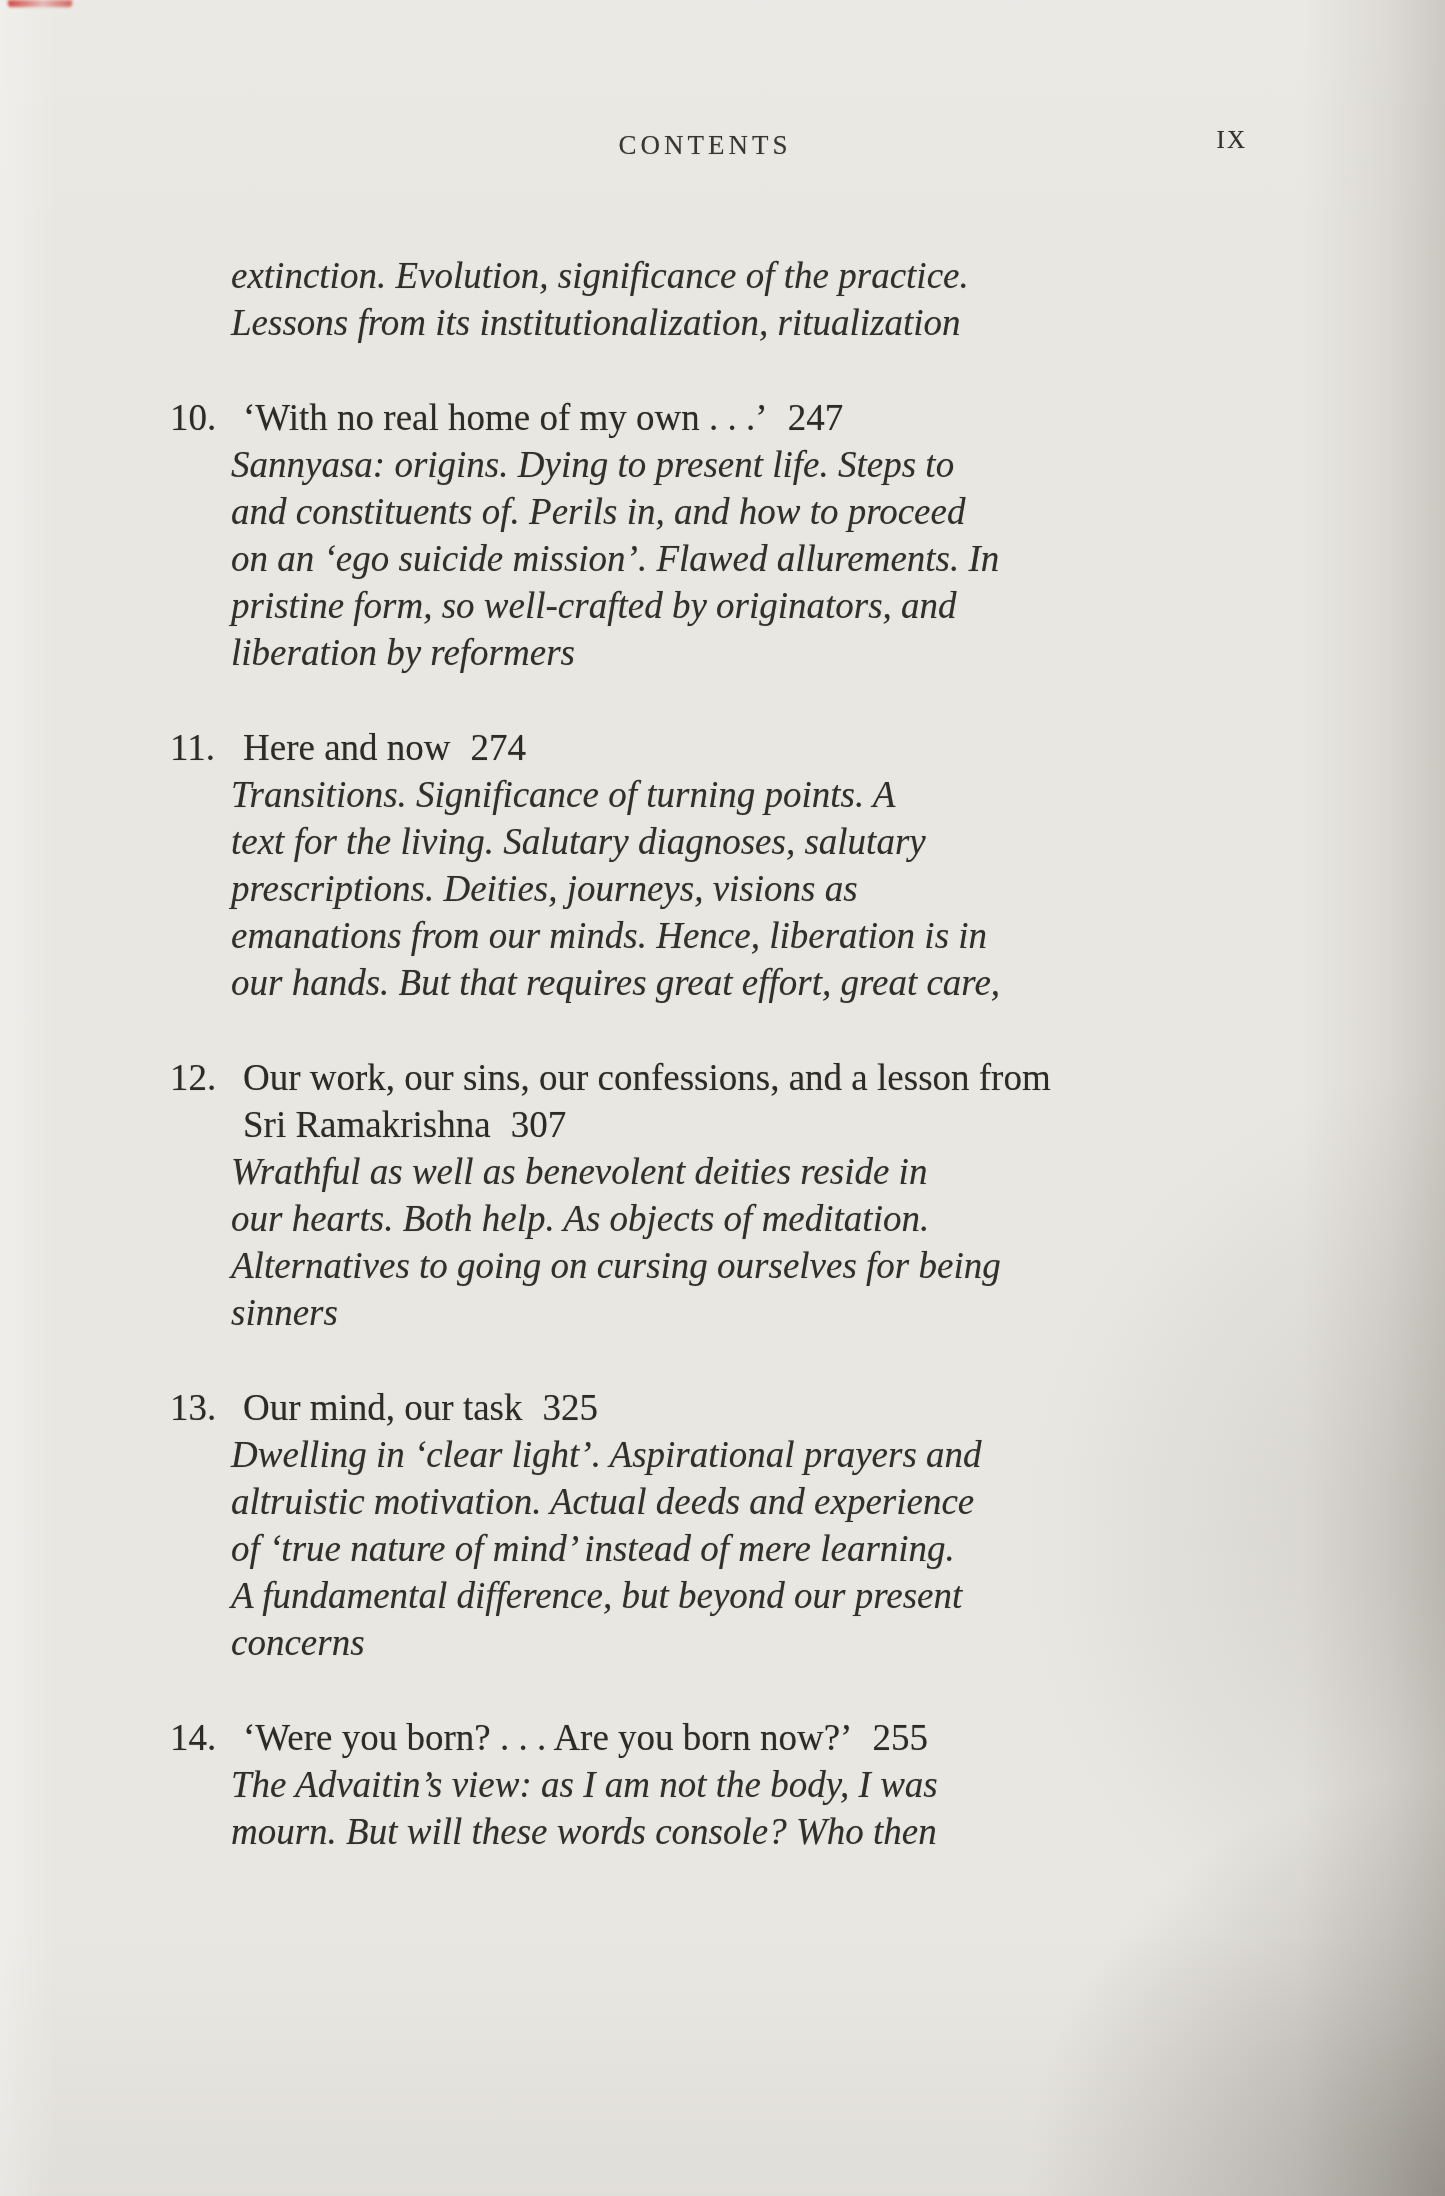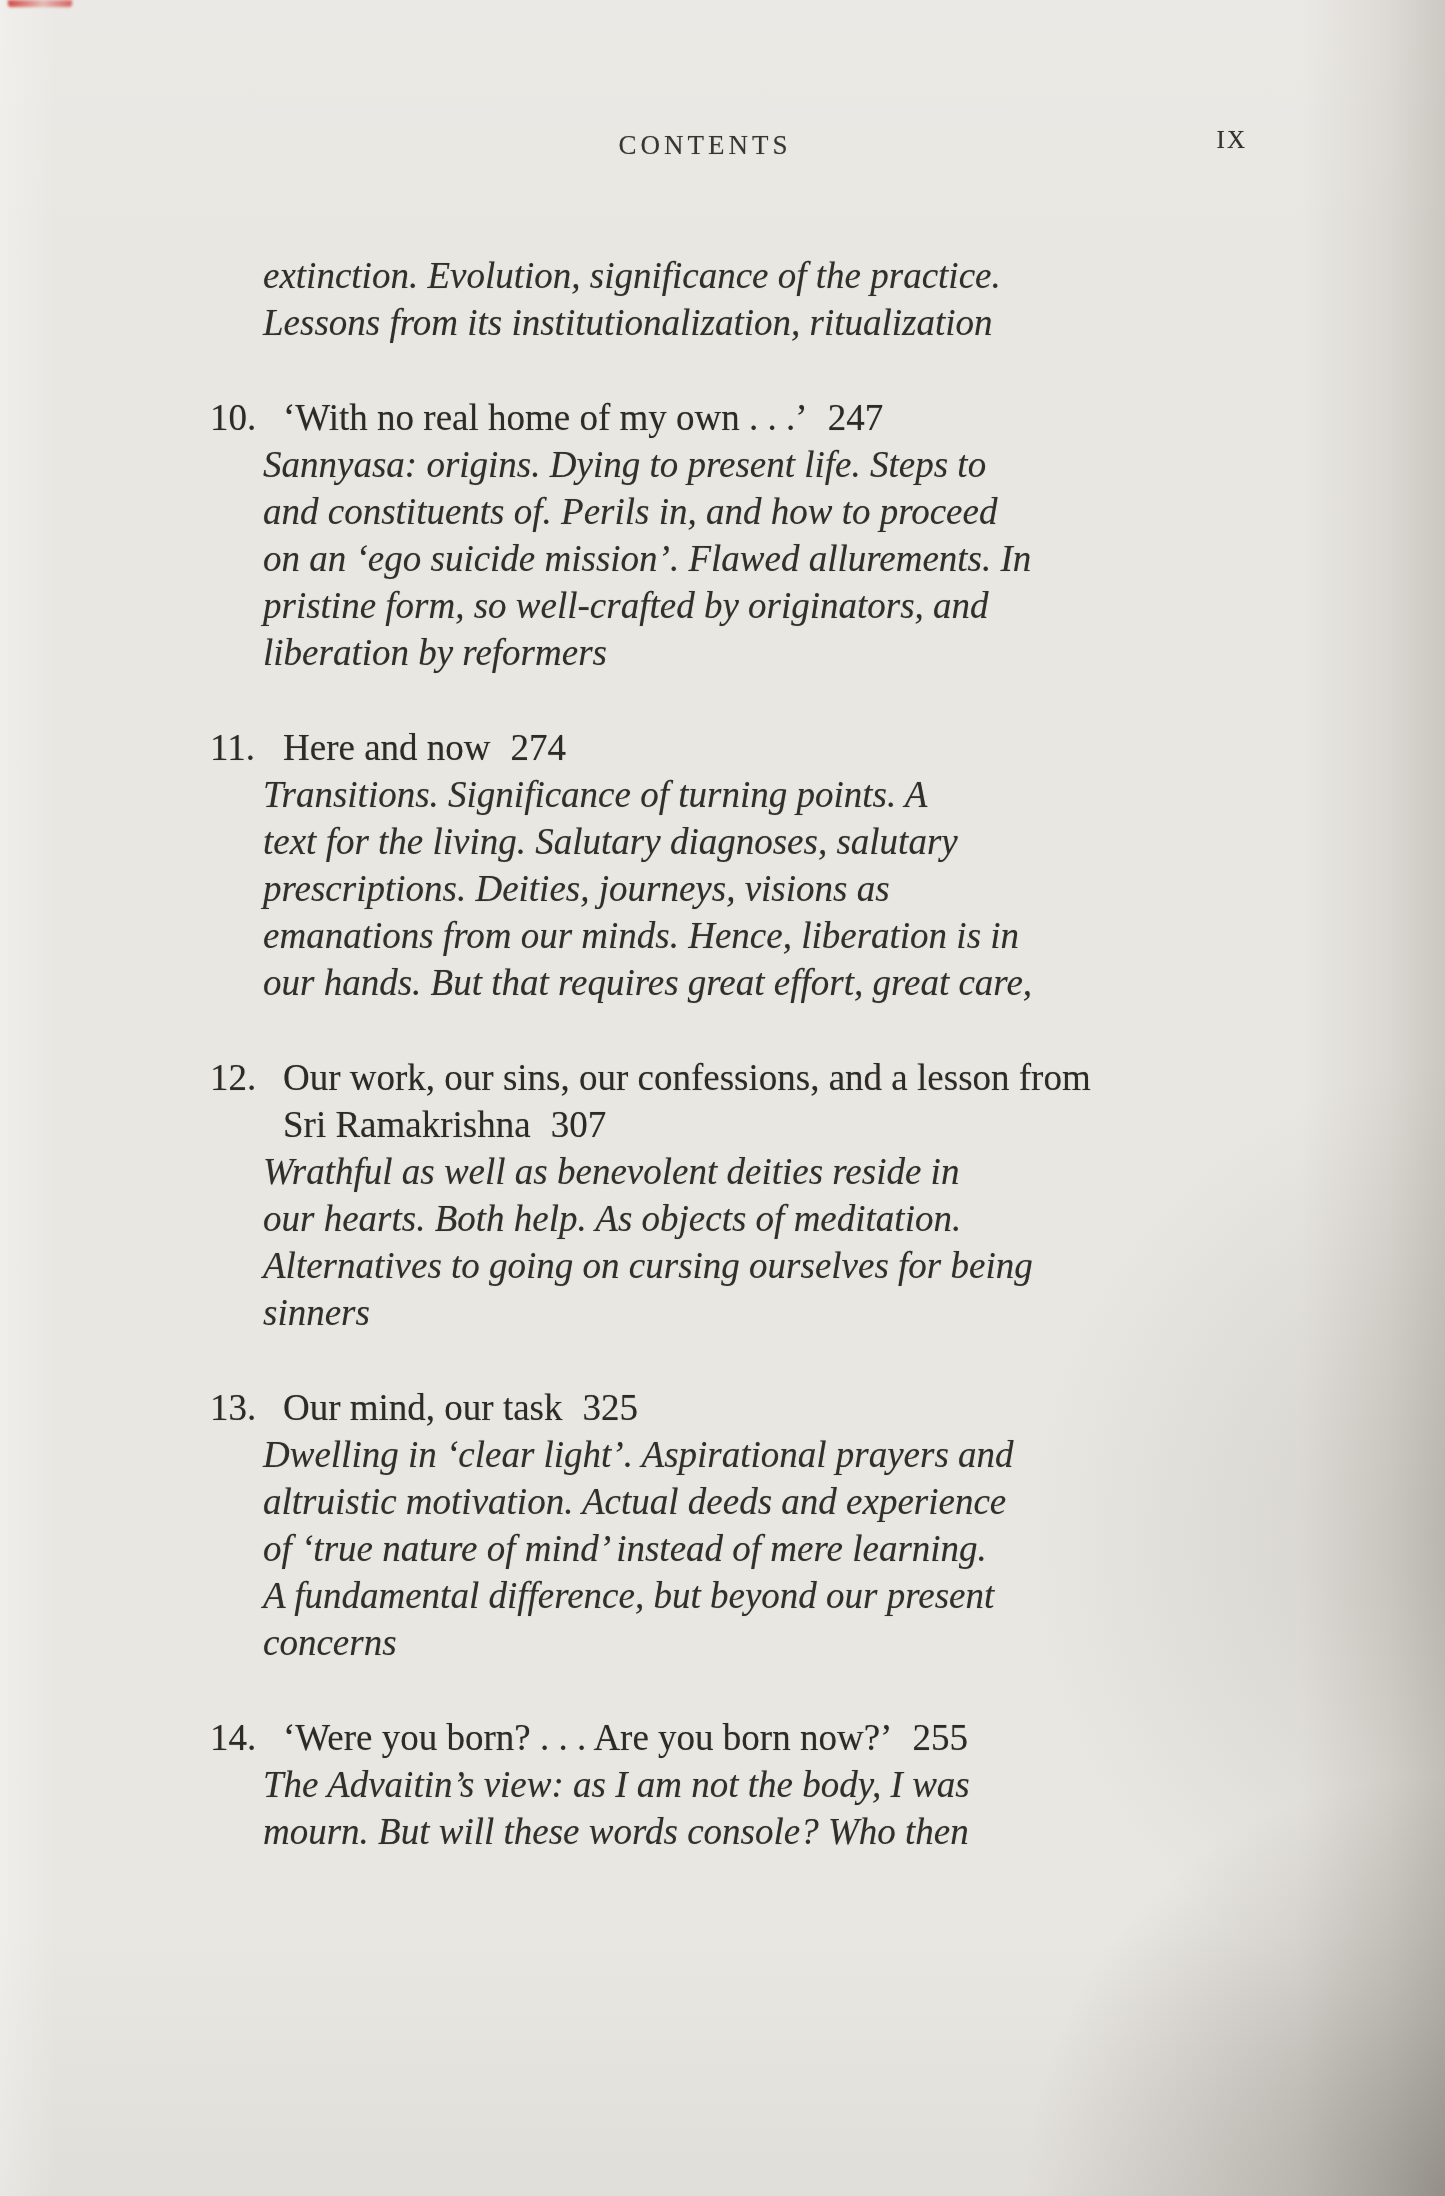--- a/index.html
+++ b/index.html
@@ -37,27 +37,27 @@
     font-size:25px;letter-spacing:2px;color:#34322c;
     text-shadow:0 0 1px rgba(50,48,42,0.35);
     text-align:right;
   }
   .body{
     margin:82px 0 0 170px;width:1105px;
     font-size:37px;line-height:47px;
     text-shadow:0 0 1px rgba(45,43,38,0.38);
   }
   .desc,.cont-block{
-    margin-left:93px;
+    margin-left:61px;
     font-style:italic;
     color:#312f2a;
   }
   .entry{margin-top:48px;}
   .entry-line{padding-left:73px;text-indent:-73px;}
-  .num{display:inline-block;width:73px;text-indent:0;margin-left:40px;}
+  .num{display:inline-block;width:73px;text-indent:0;}
   .pg{margin-left:20px;}
   .line{white-space:nowrap;}
 </style>
 </head>
 <body>
 
 <div class="page">
   <div class="red-smudge"></div>
 
   <div class="head">

